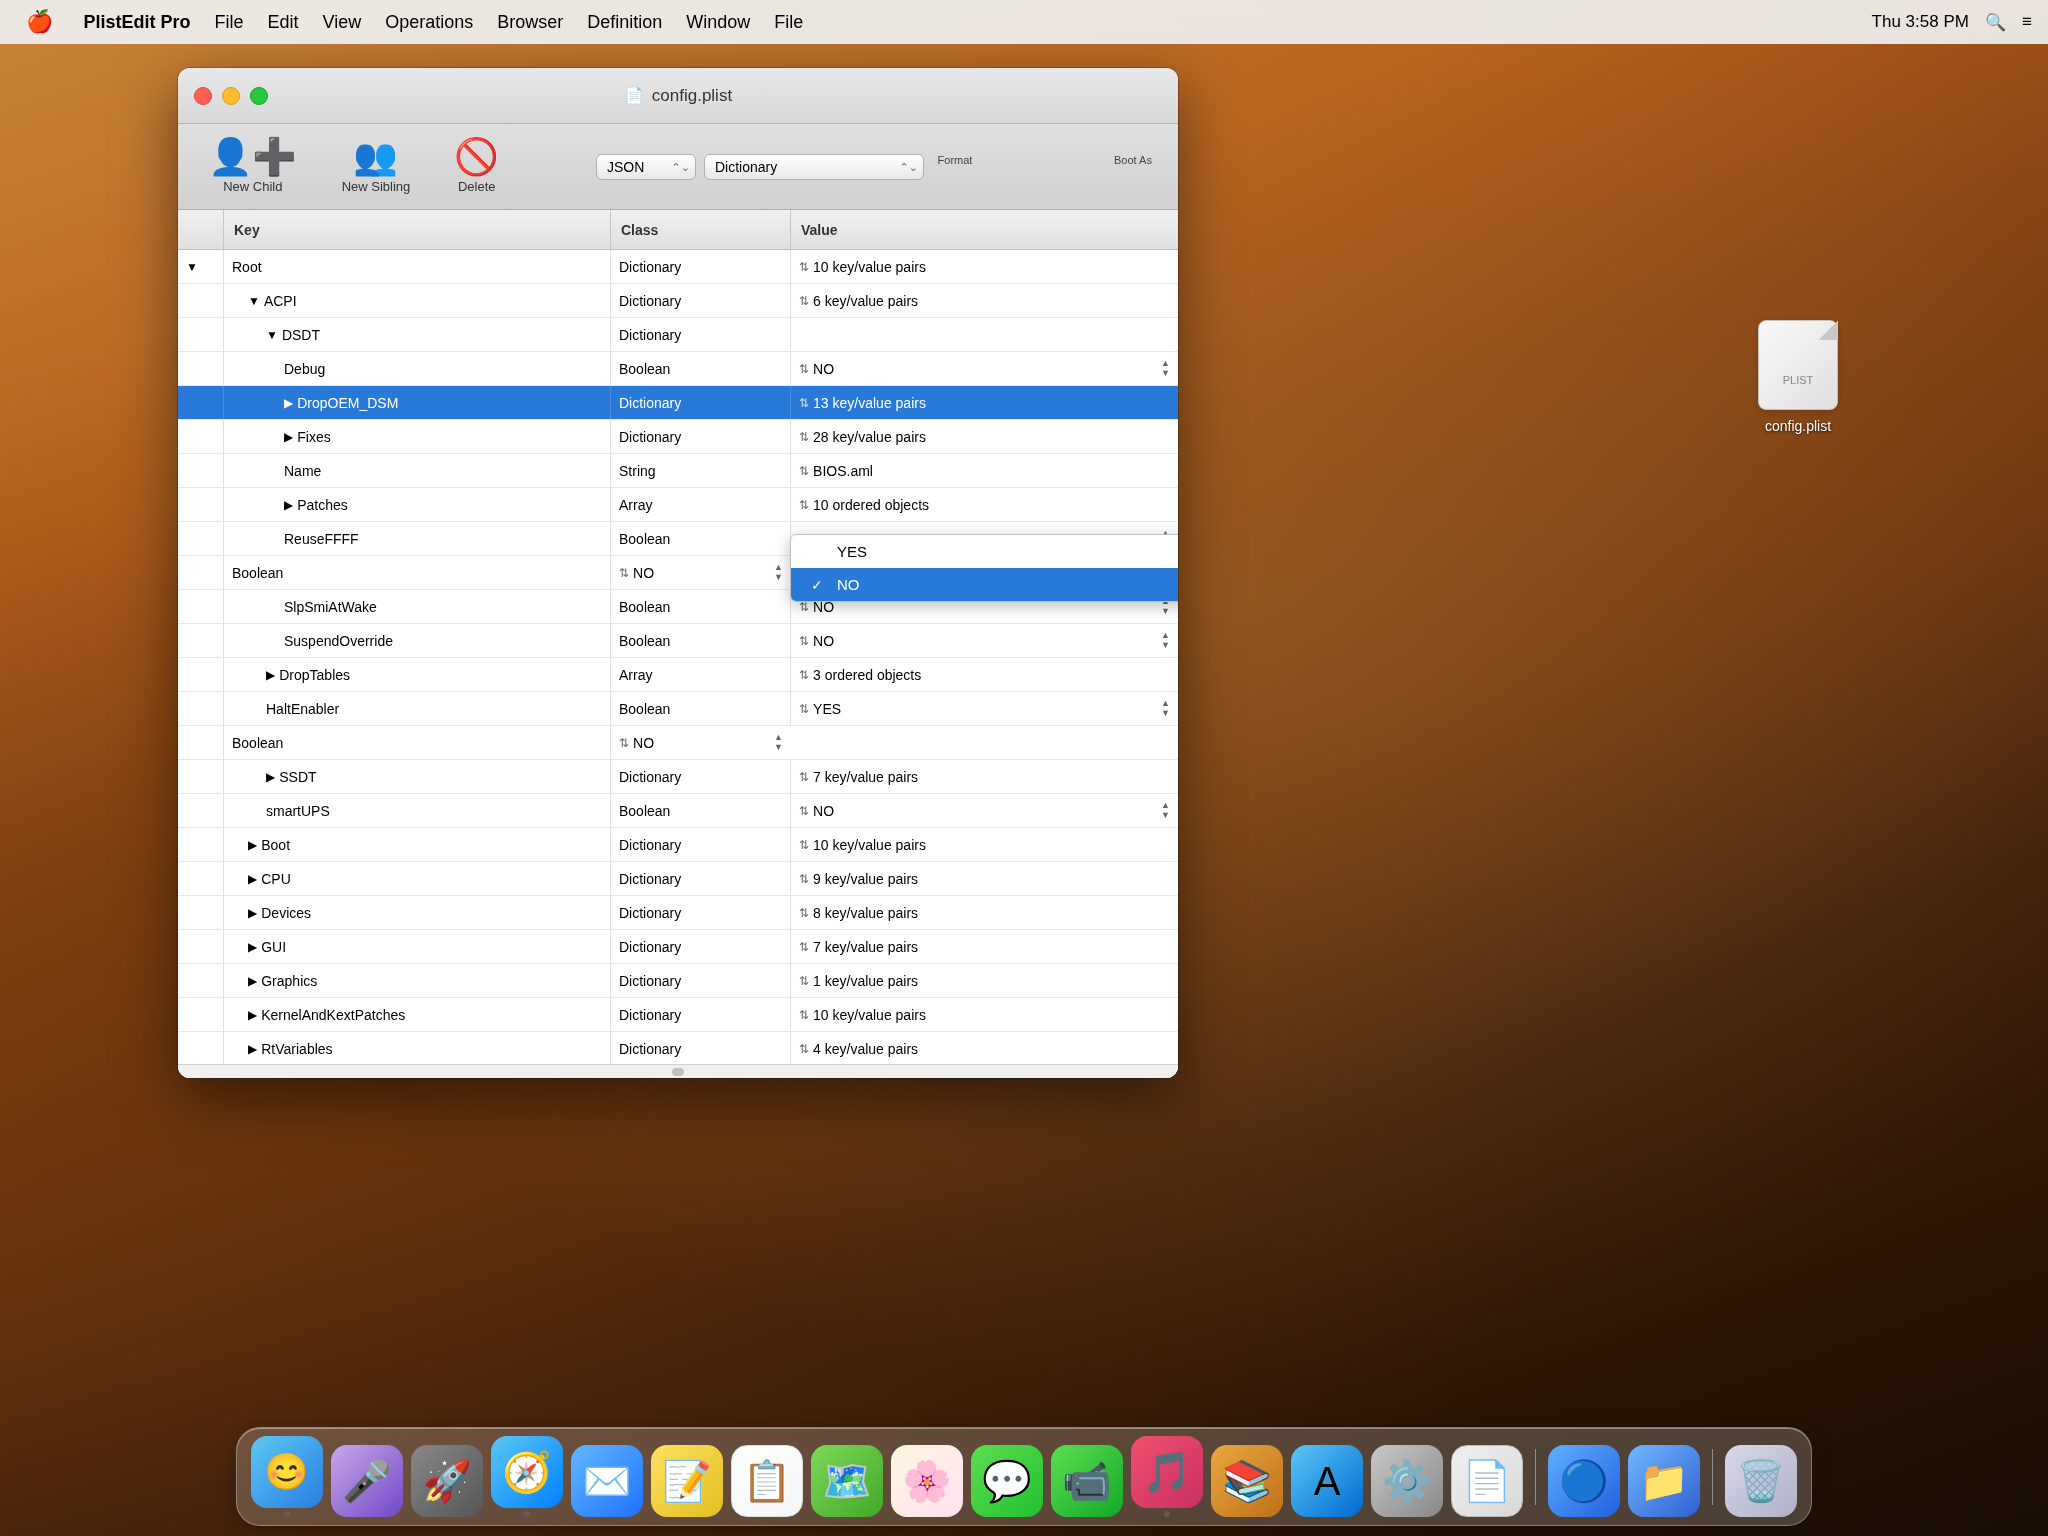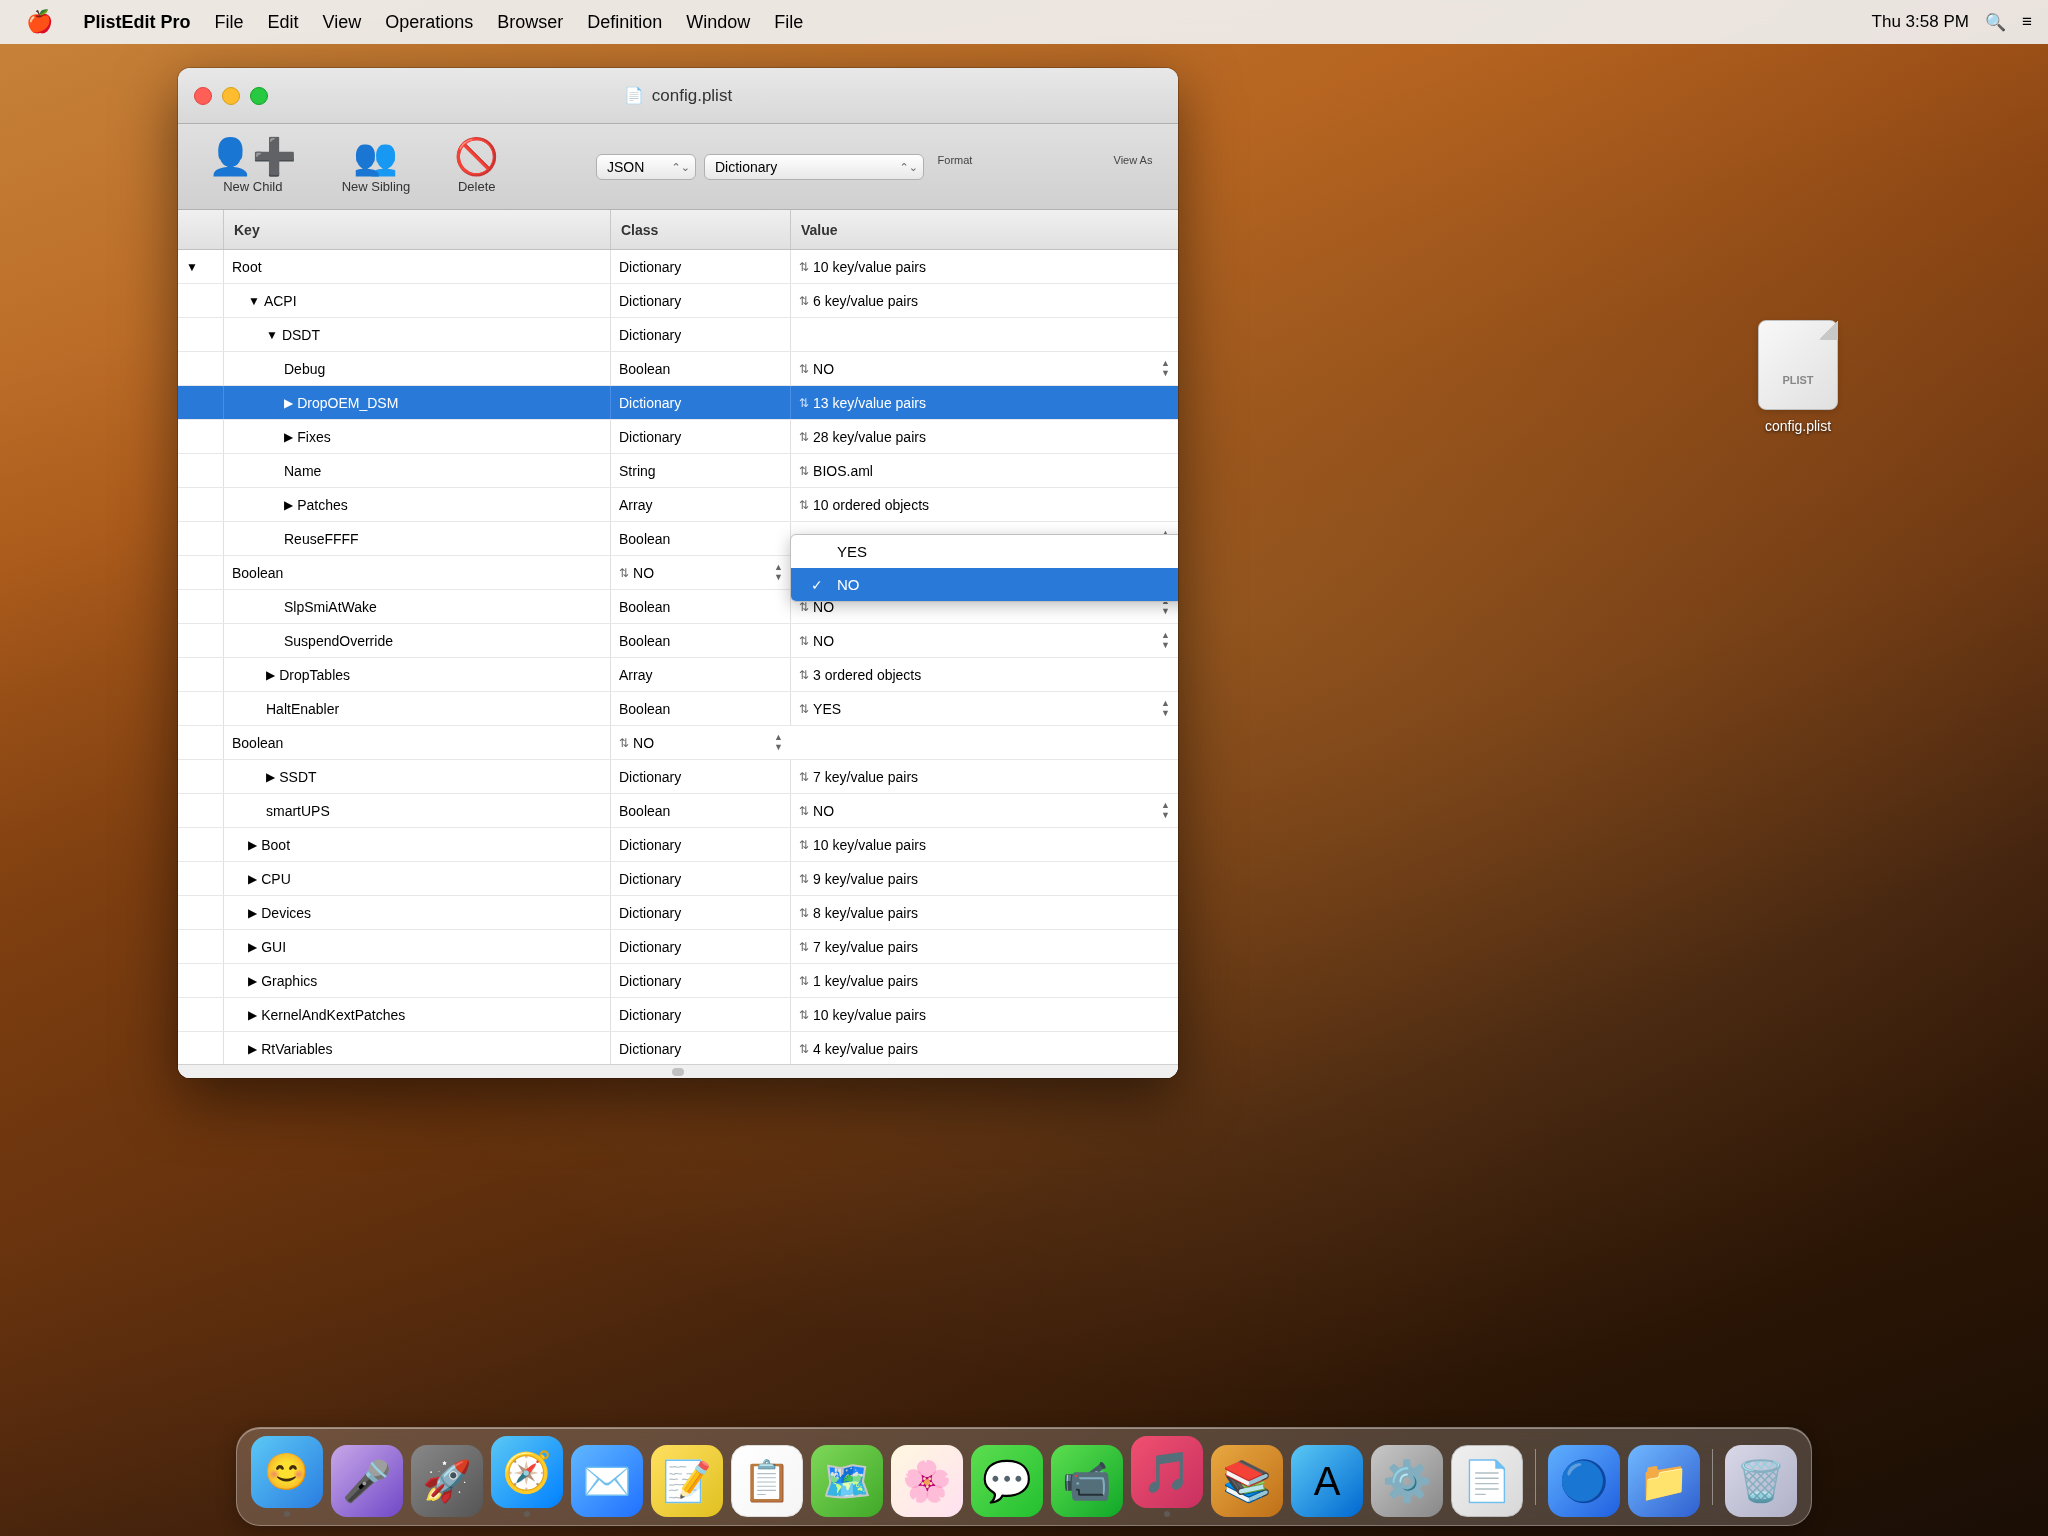--- a/index.html
+++ b/index.html
@@ -477,21 +477,21 @@
         <div class="select-wrapper">
           <select class="format-select format-select-wide">
             <option>Dictionary</option>
             <option>Array</option>
             <option>String</option>
           </select>
         </div>
       </div>
       <div class="format-row">
         <span class="format-label">Format</span>
-        <span class="format-label" style="margin-left:120px">View As</span>
+        <span class="format-label" style="margin-left:120px">Boot As</span>
       </div>
     </div>
   </div>
 
   <div class="content">
 
     <div class="col-headers">
       <div class="col-header"></div>
       <div class="col-header">Key</div>
       <div class="col-header">Class</div>
@@ -753,21 +753,21 @@
     </div>
 
     <div class="scrollbar-area">
       <div class="scrollbar-thumb"></div>
     </div>
   </div>
 </div>
 
 <div class="desktop-icon" style="position:absolute;top:320px;right:200px;">
   <div class="plist-icon">
-    <div style="font-size:11px;font-weight:700;color:#888;margin-top:30px;">PLIST</div>
+    <div style="font-size:11px;font-weight:400;color:#888;margin-top:30px;">PLIST</div>
   </div>
   <div class="desktop-icon-label">config.plist</div>
 </div>
 
 <div class="dock">
   <div class="dock-item">
     <div class="dock-icon dock-finder" style="font-size:36px;">😊</div>
     <div class="dock-dot"></div>
   </div>
   <div class="dock-item">

